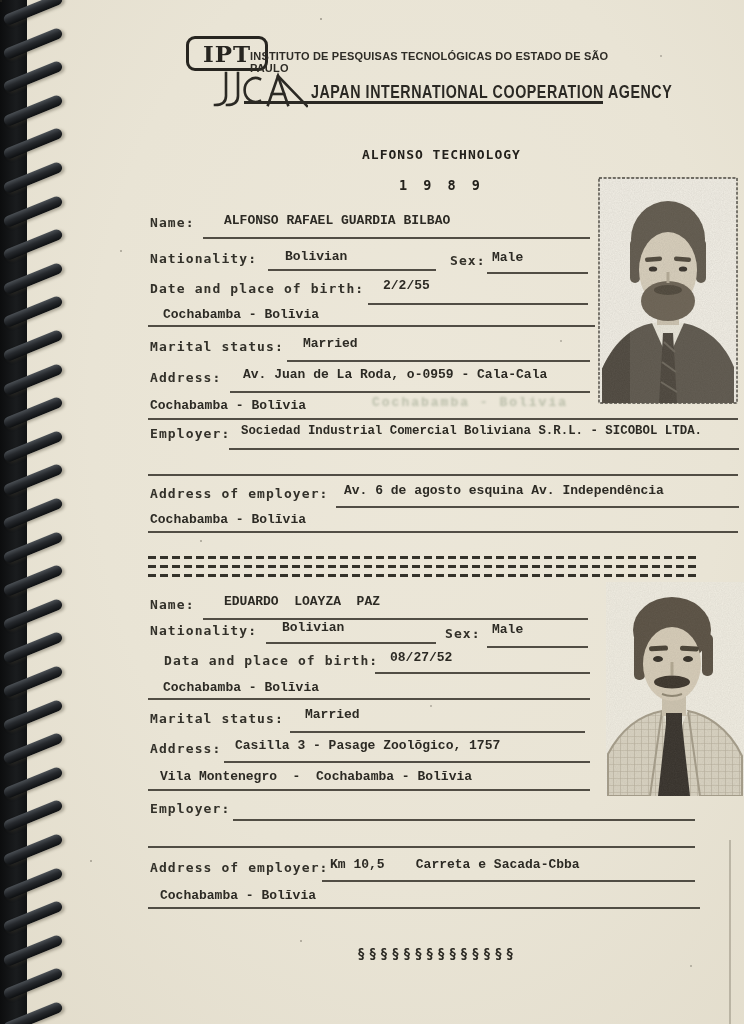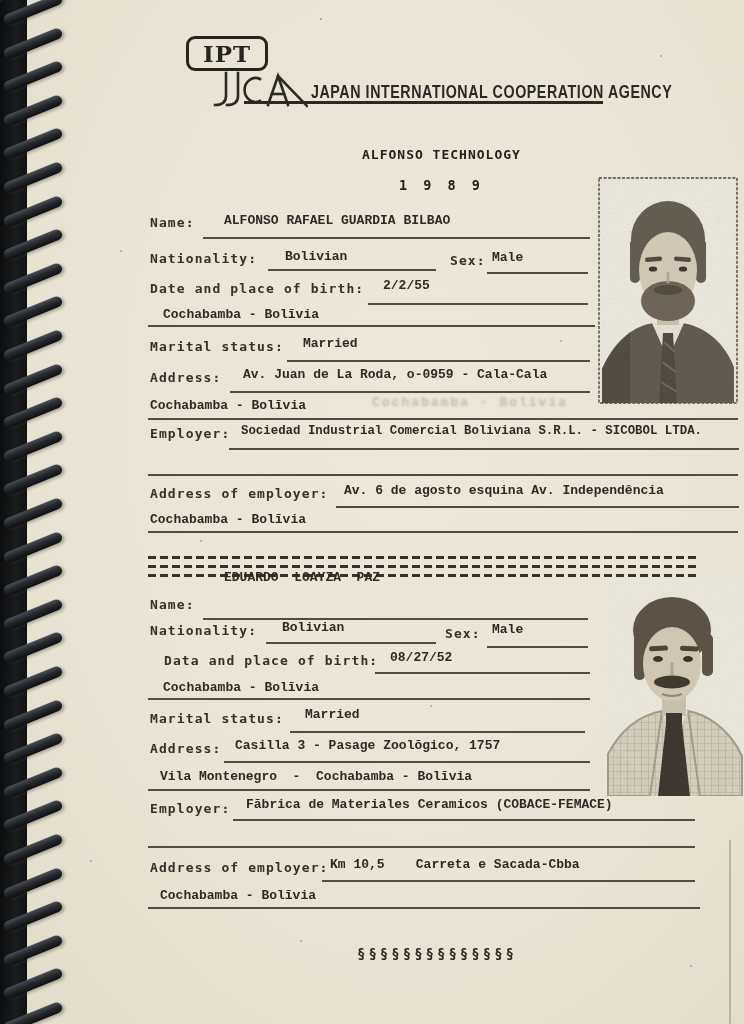--- a/index.html
+++ b/index.html
@@ -79,20 +79,21 @@
       <div class="coil" style="top: 810.4px;"></div>
       <div class="coil" style="top: 844px;"></div>
       <div class="coil" style="top: 877.6px;"></div>
       <div class="coil" style="top: 911.2px;"></div>
       <div class="coil" style="top: 944.8px;"></div>
       <div class="coil" style="top: 978.4px;"></div>
       <div class="coil" style="top: 1012px;"></div>
     </div>
 
   <div id="ipt-box">IPT</div>
+  <div id="ipt-name">INSTITUTO DE PESQUISAS TECNOLÓGICAS DO ESTADO DE SÃO PAULO</div>
   <svg id="jica-logo" width="96" height="40" viewBox="0 0 96 40">
     <g fill="none" stroke="#2b2924" stroke-width="2.6" stroke-linecap="square">
       <path d="M14,3 V26 Q14,35 3,35"></path>
       <path d="M26,3 V26 Q26,35 15,35"></path>
       <path d="M48,9 A11,12 0 1 0 48,31"></path>
       <path d="M56,35 L66,6 L76,35"></path>
       <path d="M60,24 H72"></path>
       <path d="M66,6 L95,36"></path>
     </g>
   </svg>
@@ -173,21 +174,21 @@
     <ellipse cx="85" cy="92" rx="4.2" ry="2.6" fill="#36312a"></ellipse>
     <line x1="70" y1="95" x2="70" y2="106" stroke="#b4aa96" stroke-width="3"></line>
     <rect x="0" y="0" width="140" height="227" filter="url(#grainA)" opacity="0.5"></rect>
   </svg>
 
   <div class="divider-line" style="top:556px"></div>
   <div class="divider-line" style="top:565px"></div>
   <div class="divider-line" style="top:574px"></div>
 
   <span class="lbl" style="left:150px;top:597px">Name:</span>
-  <span class="val" style="left:224px;top:570px">EDUARDO  LOAYZA  PAZ</span>
+  <span class="val" style="left:224px;top:594px">EDUARDO  LOAYZA  PAZ</span>
   <div class="line" style="left:203px;top:618px;width:385px"></div>
 
   <span class="lbl" style="left:150px;top:623px">Nationality:</span>
   <span class="val" style="left:282px;top:620px">Bolivian</span>
   <div class="line" style="left:266px;top:642px;width:170px"></div>
   <span class="lbl" style="left:445px;top:626px">Sex:</span>
   <span class="val" style="left:492px;top:622px">Male</span>
   <div class="line" style="left:487px;top:646px;width:101px"></div>
 
   <span class="lbl" style="left:164px;top:653px">Data and place of birth:</span>
@@ -202,21 +203,20 @@
   <div class="line" style="left:290px;top:731px;width:295px"></div>
 
   <span class="lbl" style="left:150px;top:741px">Address:</span>
   <span class="val" style="left:235px;top:738px">Casilla 3 - Pasage Zoolōgico, 1757</span>
   <div class="line" style="left:224px;top:761px;width:366px"></div>
 
   <span class="val" style="left:160px;top:769px">Vila Montenegro  -  Cochabamba - Bolīvia</span>
   <div class="line" style="left:148px;top:789px;width:442px"></div>
 
   <span class="lbl" style="left:150px;top:801px">Employer:</span>
-  <span class="val" style="left:246px;top:797px">Fābrica de Materiales Ceramicos (COBACE-FEMACE)</span>
   <div class="line" style="left:233px;top:819px;width:462px"></div>
 
   <div class="line" style="left:148px;top:846px;width:547px"></div>
 
   <span class="lbl" style="left:150px;top:860px">Address of employer:</span>
   <span class="val" style="left:330px;top:857px">Km 10,5    Carreta e Sacada-Cbba</span>
   <div class="line" style="left:322px;top:880px;width:373px"></div>
 
   <span class="val" style="left:160px;top:888px">Cochabamba - Bolīvia</span>
   <div class="line" style="left:148px;top:907px;width:552px"></div>

